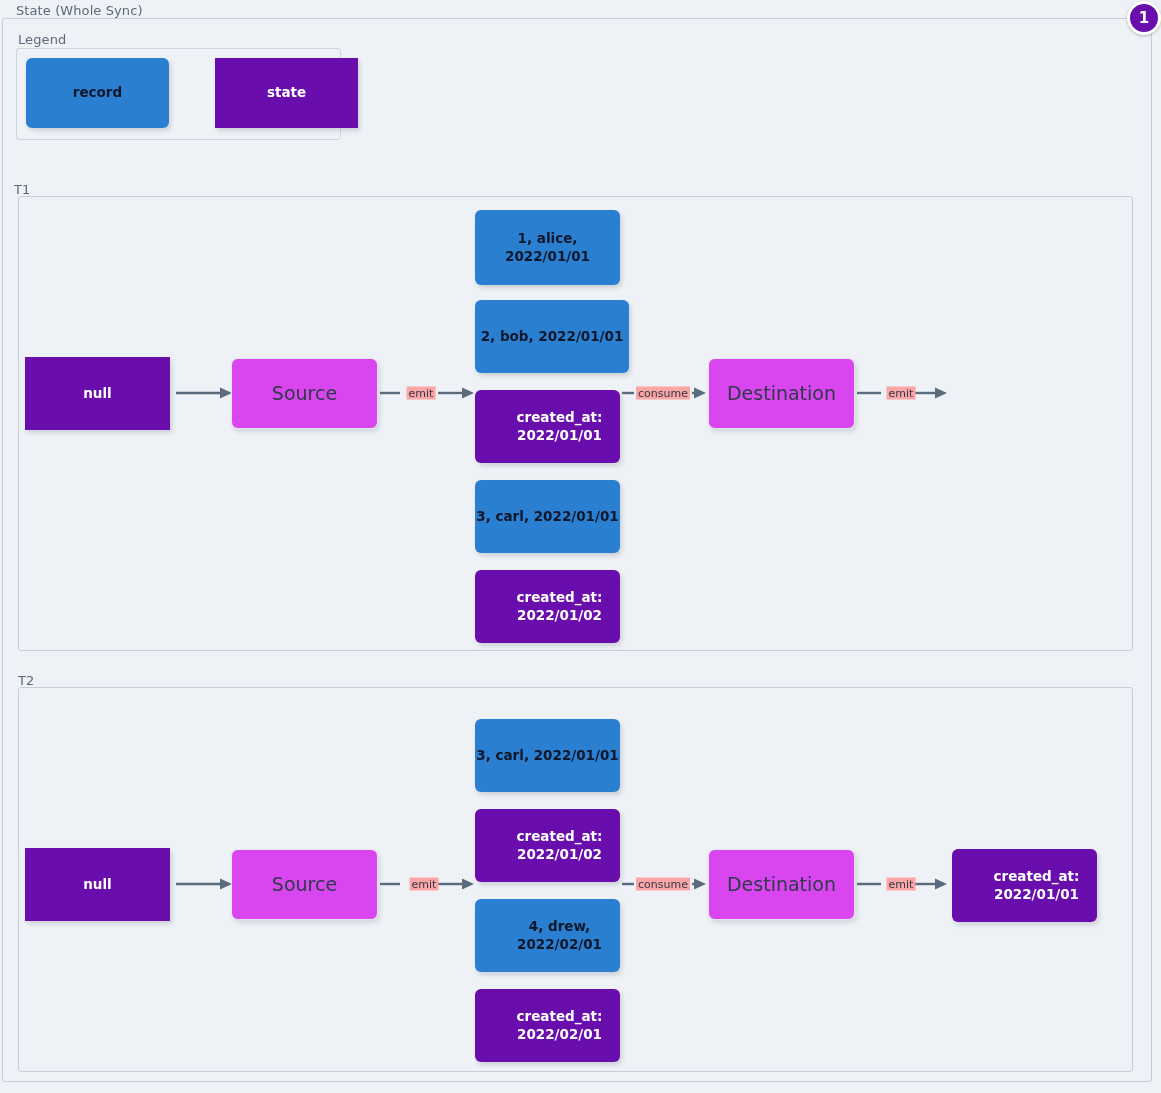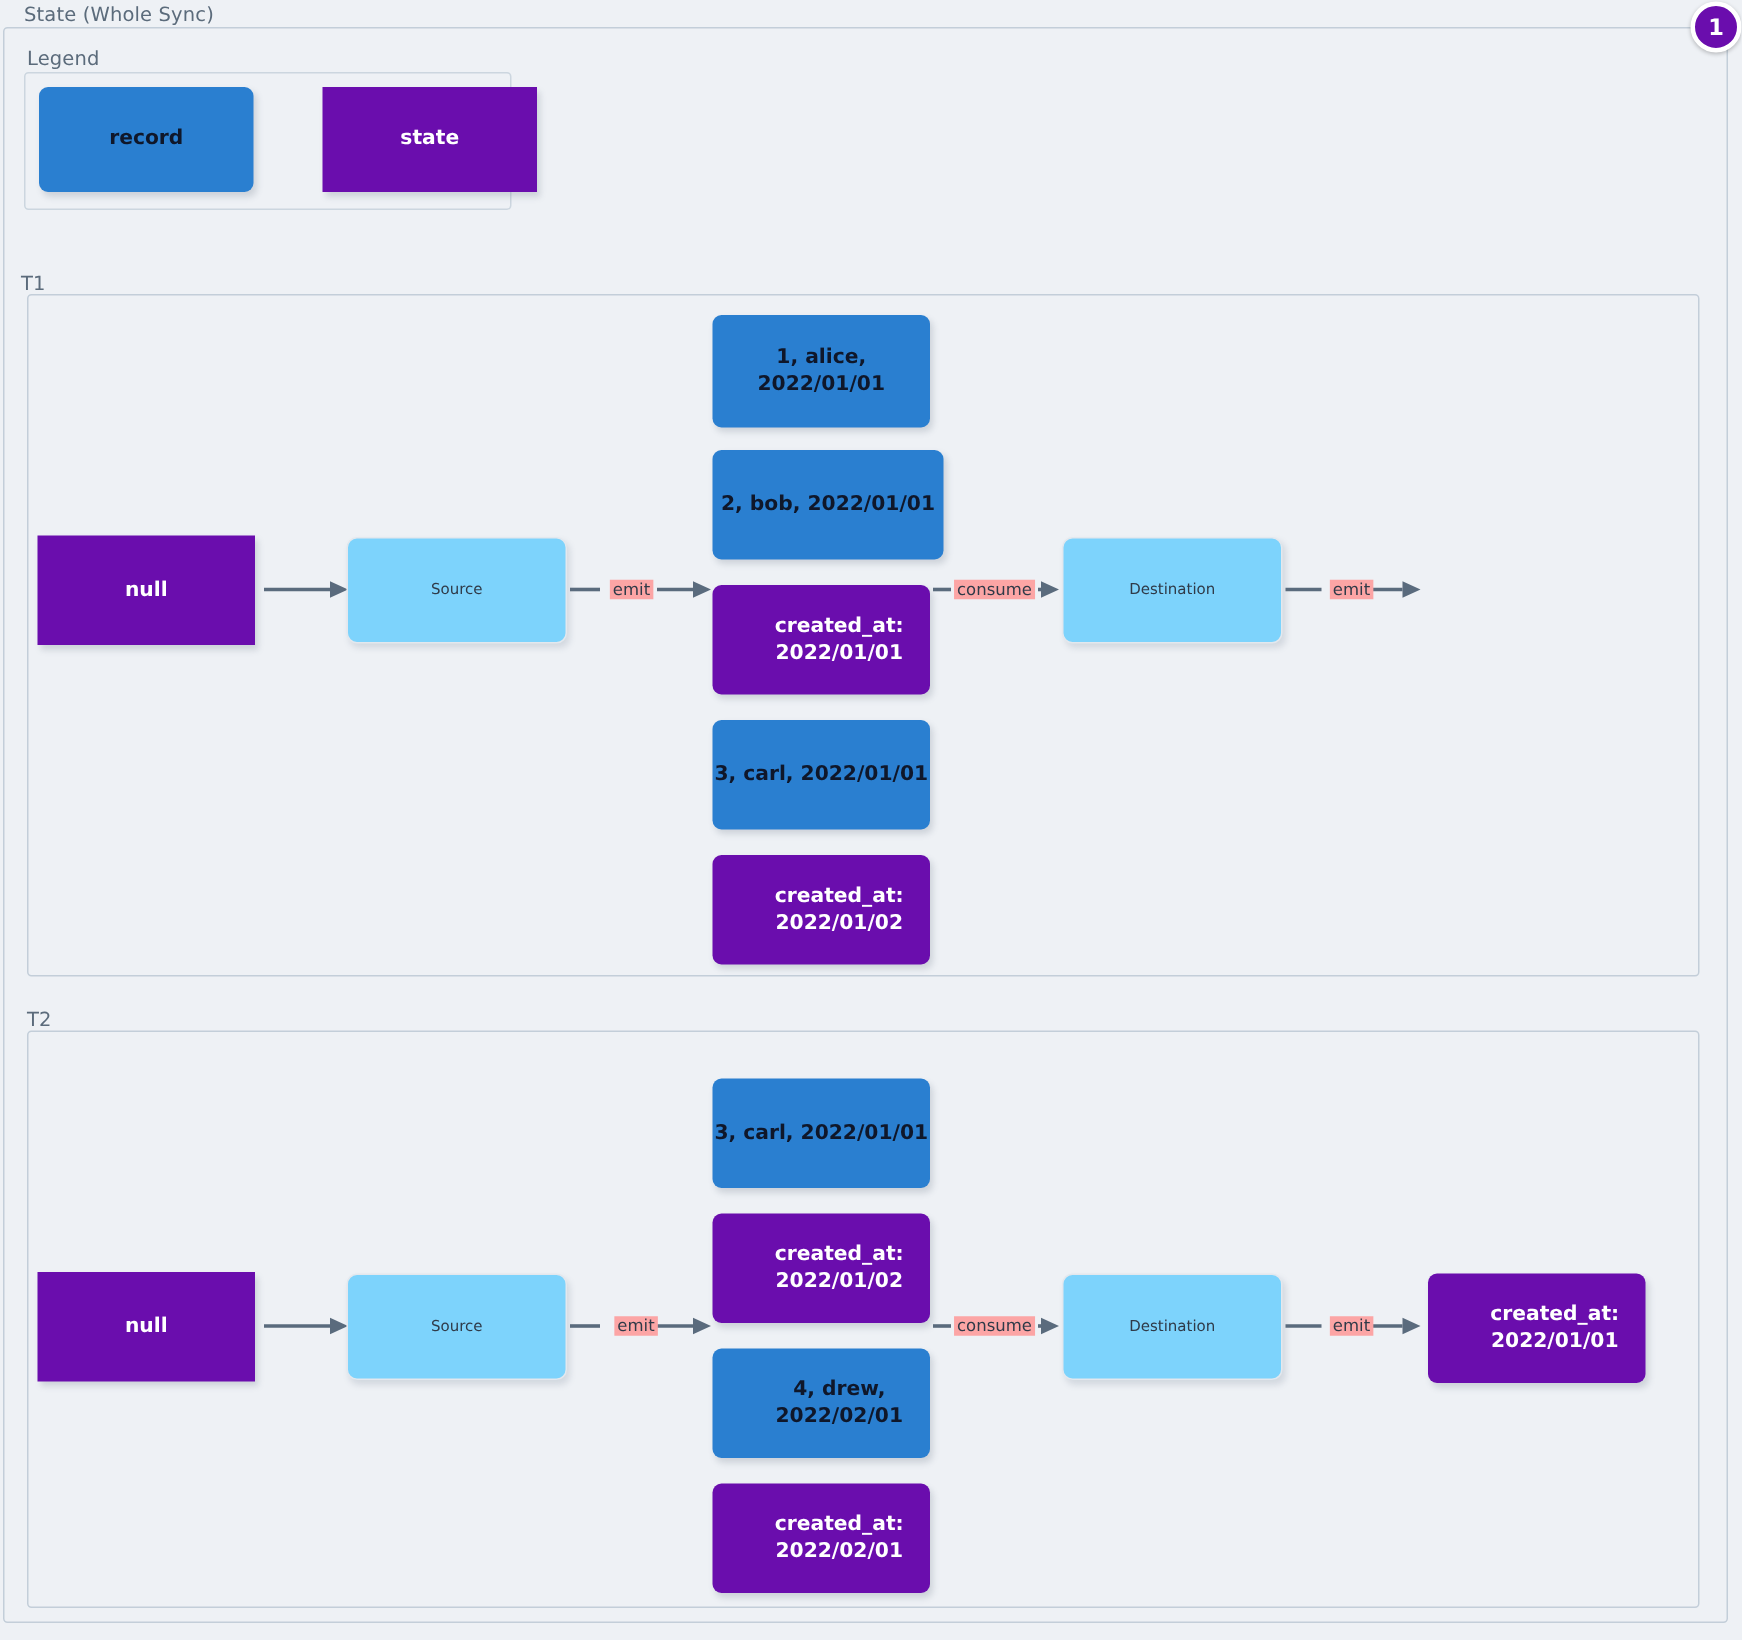--- a/index.html
+++ b/index.html
@@ -60,23 +60,23 @@
   .node-state {
     background: #6a0dad;
     color: #ffffff;
     font-size: 13.5px;
     font-weight: bold;
     border-radius: 0px;
     box-shadow: 2px 3px 4px rgba(90,105,125,0.22);
   }
   .node-state.rounded { border-radius: 6px; padding-left: 24px; }
   .node-proc {
-    background: #7dd3fc;
+    background: #d946ef;
     color: #2f3a48;
-    font-size: 10px;
+    font-size: 19px;
     border: 1px solid #e3e8ee;
     border-radius: 7px;
     box-shadow: 2px 3px 4px rgba(90,105,125,0.18);
   }
 
   
   .edge { position: absolute; }
   .edge svg { display: block; overflow: visible; }
   .edge-label {
     position: absolute;

